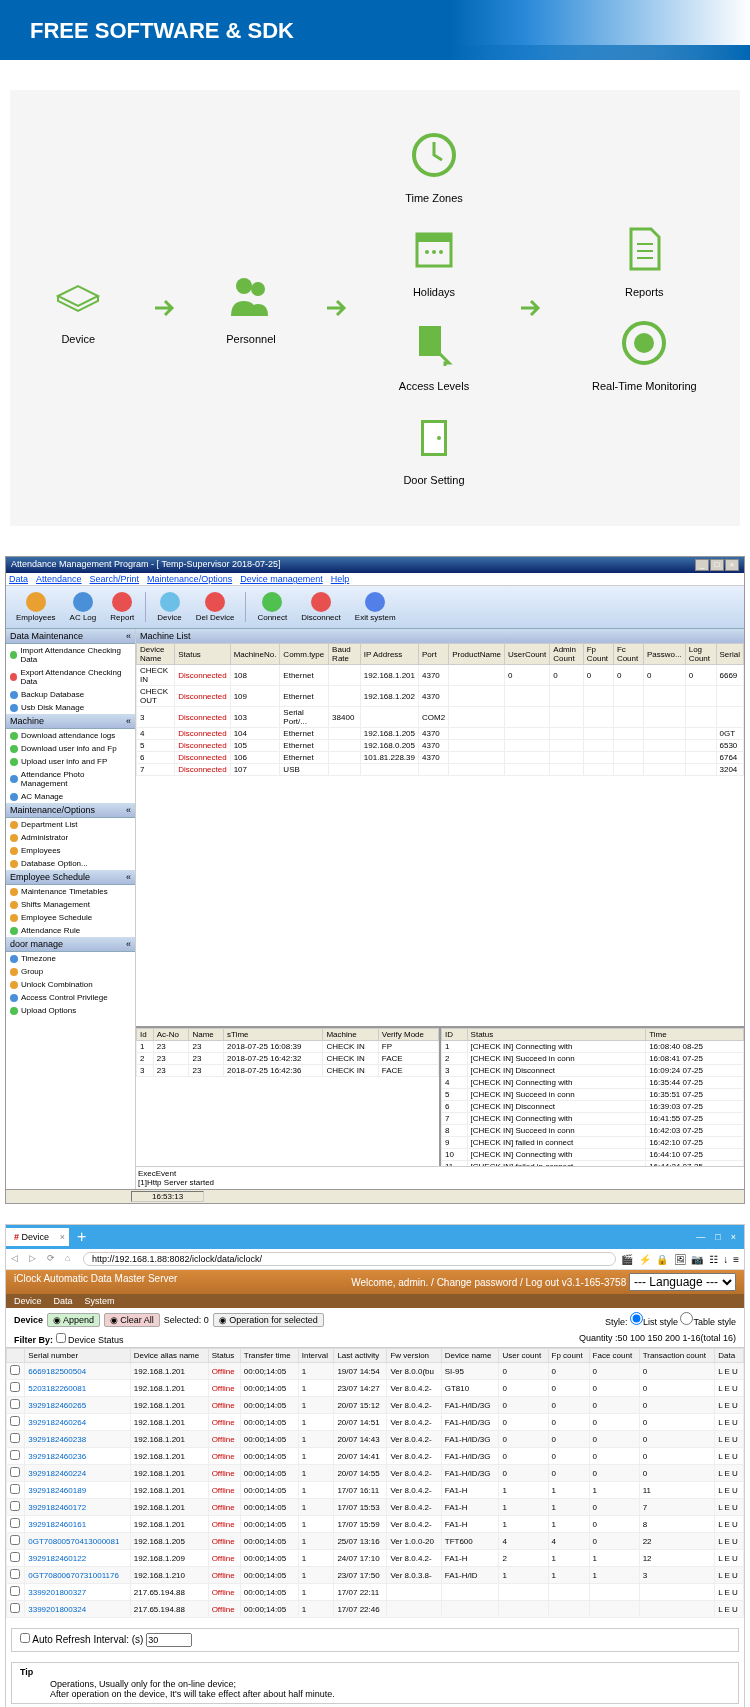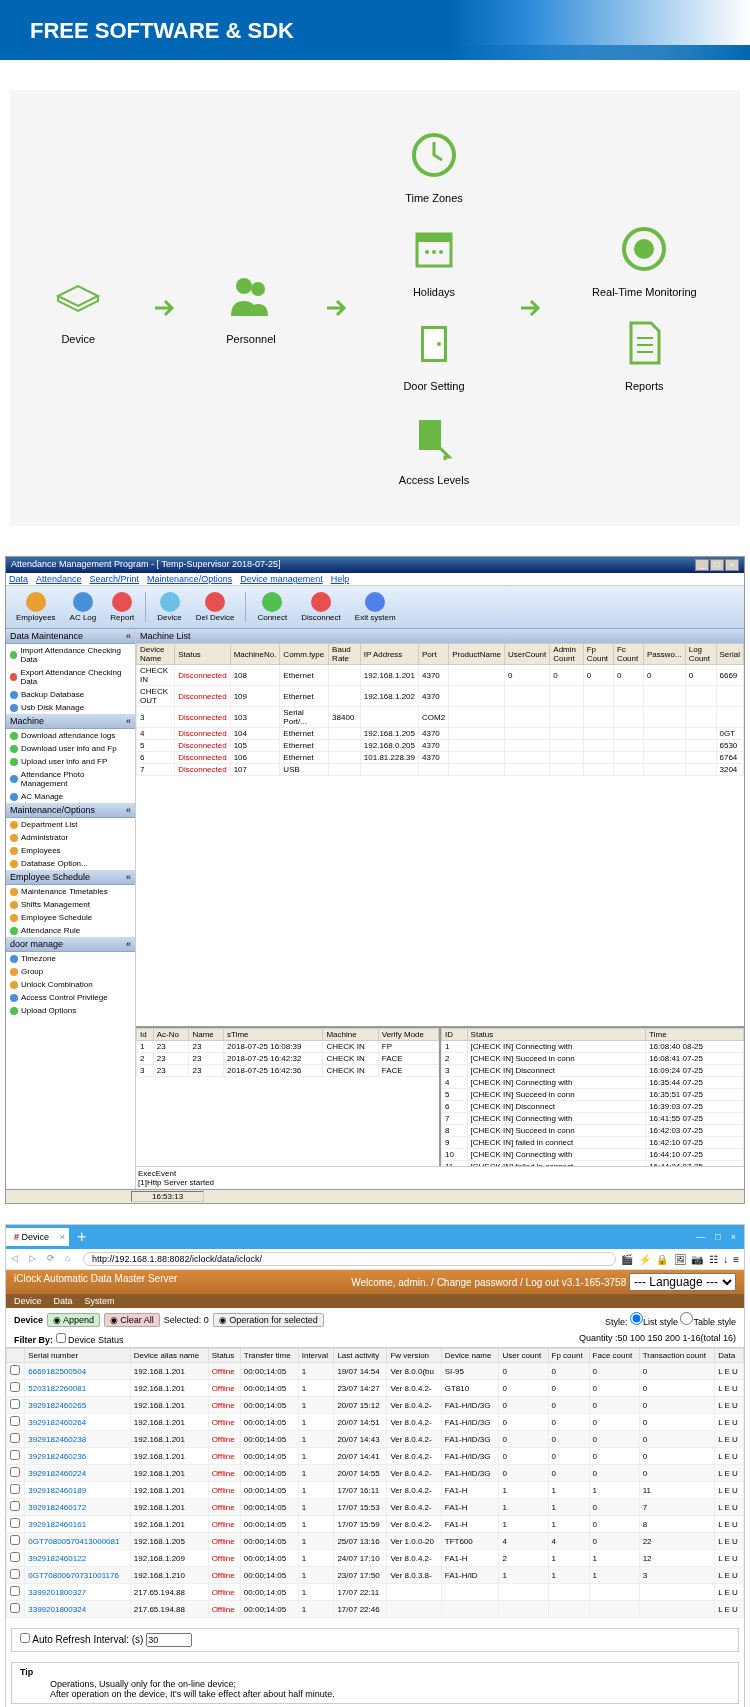--- a/index.html
+++ b/index.html
@@ -122,53 +122,53 @@
           <rect x="8" y="10" width="34" height="32" fill="none" stroke="#6cb844" stroke-width="3"></rect>
           <rect x="8" y="10" width="34" height="8" fill="#6cb844"></rect>
           <circle cx="18" cy="28" r="2" fill="#6cb844"></circle>
           <circle cx="25" cy="28" r="2" fill="#6cb844"></circle>
           <circle cx="32" cy="28" r="2" fill="#6cb844"></circle>
         </svg>
       <div class="diagram-label">Holidays</div>
     </div>
     <div class="diagram-node">
       <svg class="diagram-icon" viewBox="0 0 50 50">
+          <rect x="10" y="8" width="22" height="30" fill="#6cb844"></rect>
+          <path d="M30 35 L40 45 L36 45 L36 48" stroke="#6cb844" stroke-width="3" fill="none"></path>
+        </svg>
+      <div class="diagram-label">Access Levels</div>
+    </div>
+    <div class="diagram-node">
+      <svg class="diagram-icon" viewBox="0 0 50 50">
           <rect x="12" y="8" width="26" height="36" fill="#6cb844"></rect>
           <rect x="15" y="11" width="20" height="30" fill="#fff"></rect>
           <circle cx="30" cy="26" r="2" fill="#6cb844"></circle>
         </svg>
       <div class="diagram-label">Door Setting</div>
     </div>
-    <div class="diagram-node">
-      <svg class="diagram-icon" viewBox="0 0 50 50">
-          <rect x="10" y="8" width="22" height="30" fill="#6cb844"></rect>
-          <path d="M30 35 L40 45 L36 45 L36 48" stroke="#6cb844" stroke-width="3" fill="none"></path>
-        </svg>
-      <div class="diagram-label">Access Levels</div>
-    </div>
   </div>
   <svg class="arrow" viewBox="0 0 30 30">
       <path d="M5 15 L20 15 M15 8 L22 15 L15 22" stroke="#6cb844" stroke-width="3" fill="none"></path>
     </svg>
   <div class="diagram-col">
-    <div class="diagram-node">
-      <svg class="diagram-icon" viewBox="0 0 50 50">
-          <circle cx="25" cy="25" r="20" fill="none" stroke="#6cb844" stroke-width="4"></circle>
-          <circle cx="25" cy="25" r="10" fill="#6cb844"></circle>
-        </svg>
-      <div class="diagram-label">Real-Time Monitoring</div>
-    </div>
     <div class="diagram-node">
       <svg class="diagram-icon" viewBox="0 0 50 50">
           <path d="M12 5 L32 5 L40 13 L40 45 L12 45 Z" fill="none" stroke="#6cb844" stroke-width="3"></path>
           <line x1="18" y1="20" x2="34" y2="20" stroke="#6cb844" stroke-width="2"></line>
           <line x1="18" y1="27" x2="34" y2="27" stroke="#6cb844" stroke-width="2"></line>
           <line x1="18" y1="34" x2="34" y2="34" stroke="#6cb844" stroke-width="2"></line>
         </svg>
       <div class="diagram-label">Reports</div>
+    </div>
+    <div class="diagram-node">
+      <svg class="diagram-icon" viewBox="0 0 50 50">
+          <circle cx="25" cy="25" r="20" fill="none" stroke="#6cb844" stroke-width="4"></circle>
+          <circle cx="25" cy="25" r="10" fill="#6cb844"></circle>
+        </svg>
+      <div class="diagram-label">Real-Time Monitoring</div>
     </div>
   </div>
 </div>
 
 <div class="app-window">
   <div class="titlebar">
     <span>Attendance Management Program - [ Temp-Supervisor 2018-07-25]</span>
     <div class="win-controls">
       <div class="win-btn">_</div>
       <div class="win-btn">□</div>

